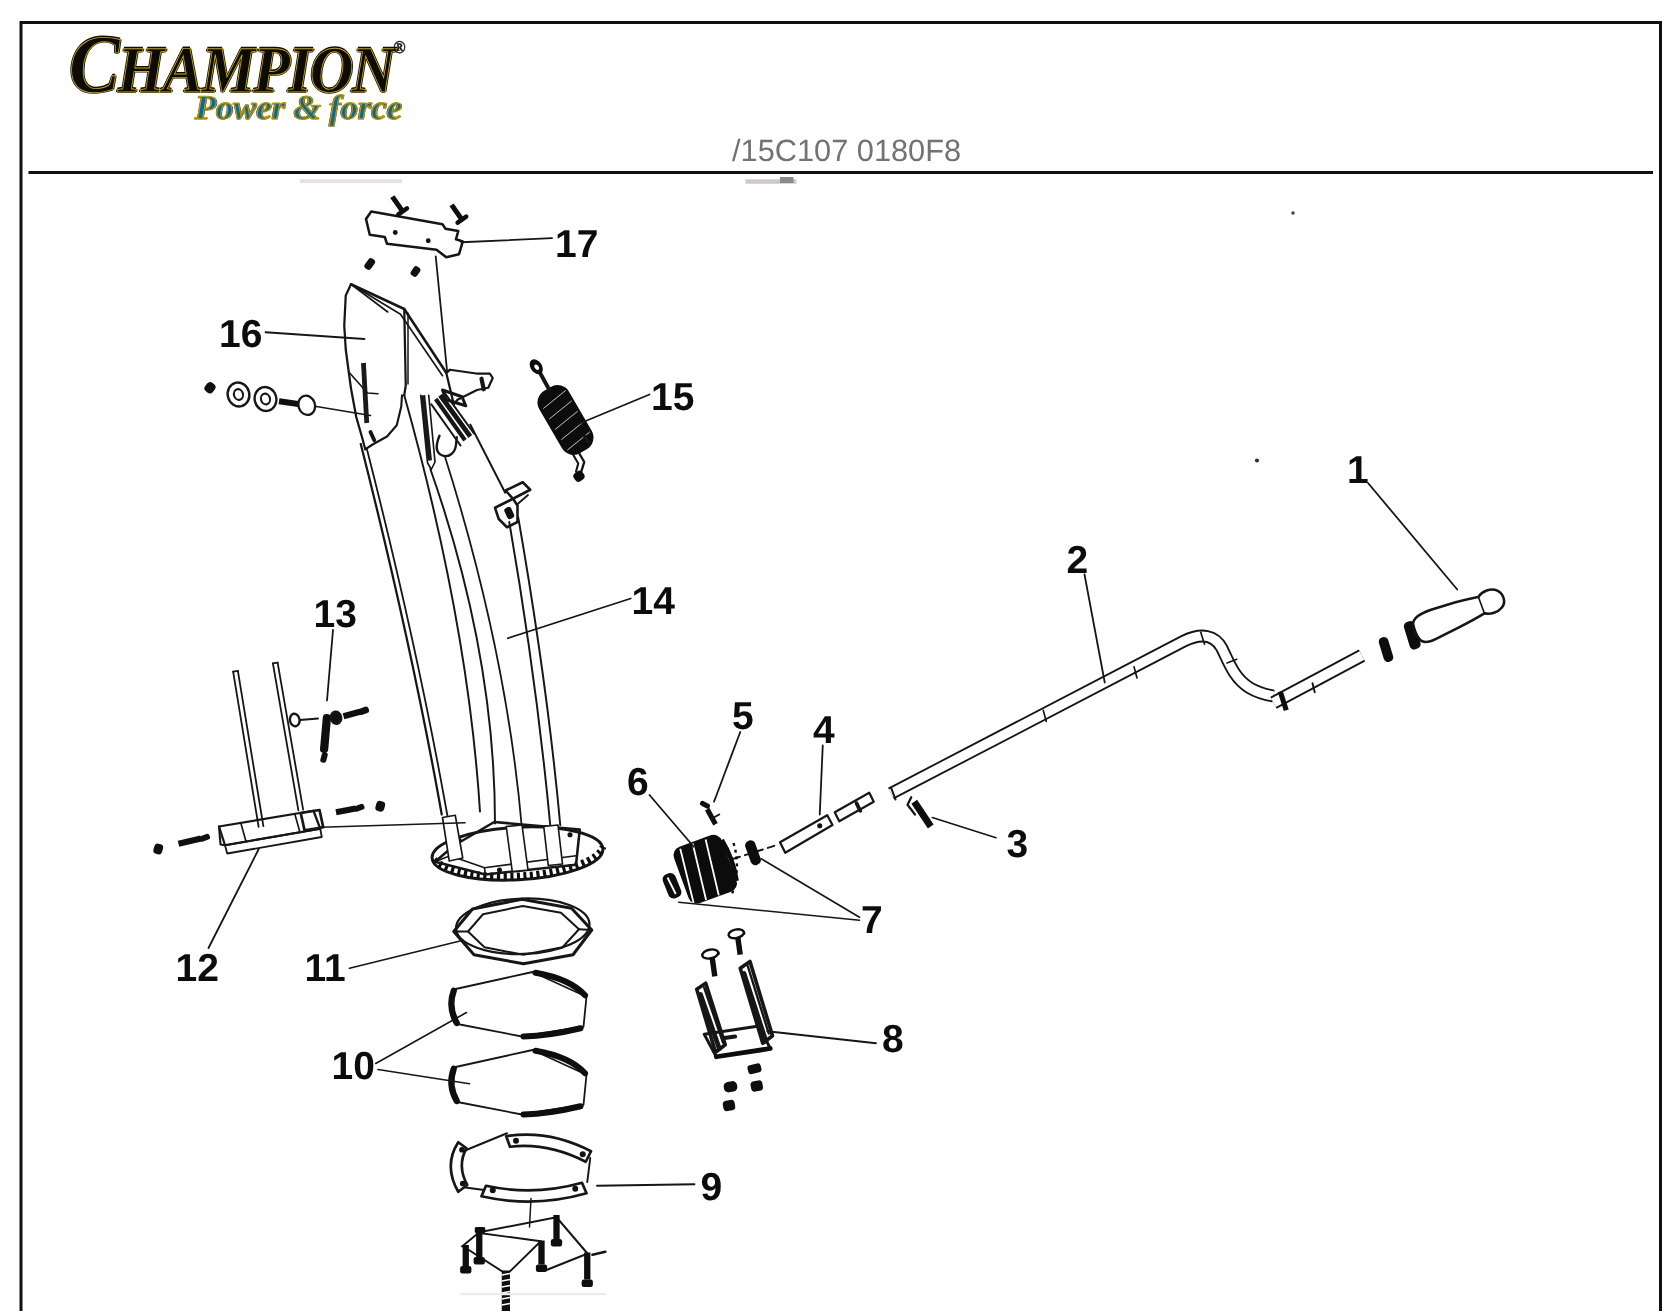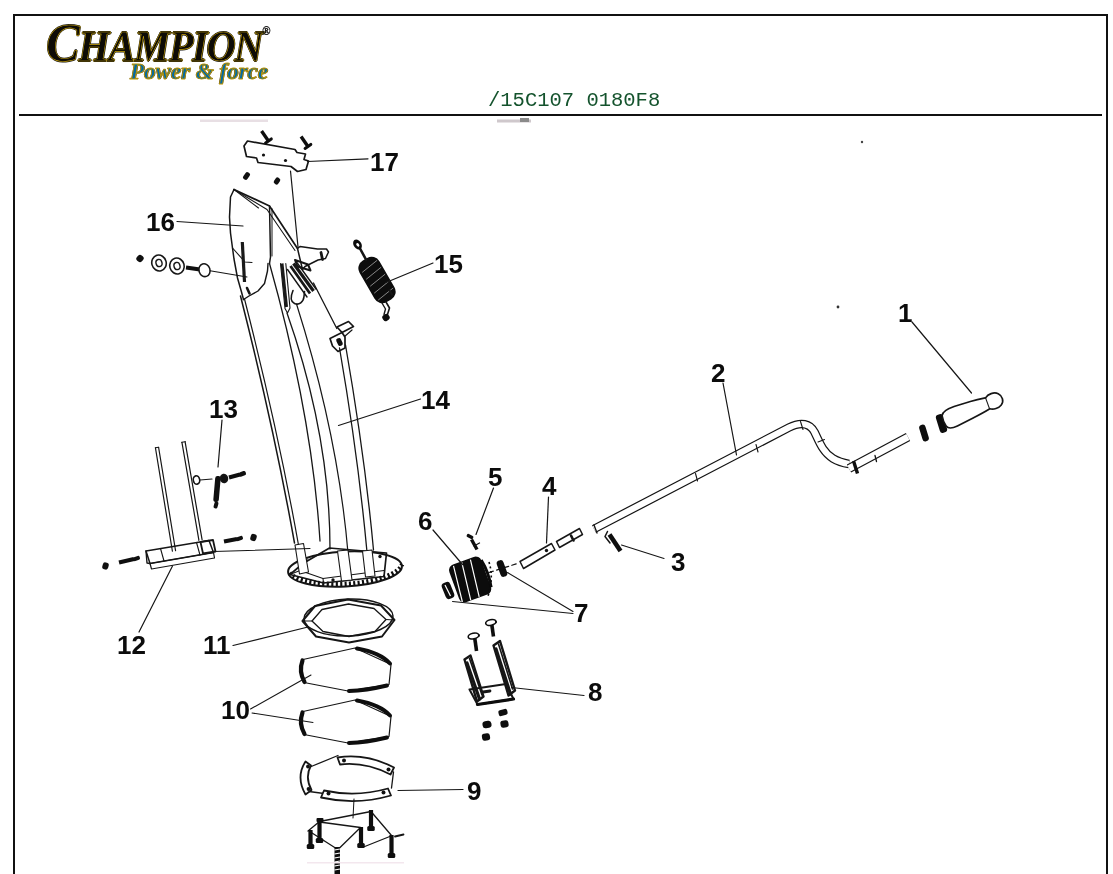--- a/index.html
+++ b/index.html
@@ -10,21 +10,21 @@
   font-weight:bold;font-style:italic;font-size:55px;line-height:55px;letter-spacing:-1.5px;
   -webkit-text-stroke:0.6px #c9a40e;white-space:nowrap;transform:scaleX(0.92);transform-origin:0 0;
   text-shadow:0.9px 0 0 #0d0b06,-0.9px 0 0 #0d0b06,0 0.7px 0 #0d0b06,0 -0.7px 0 #0d0b06;}
 #logoC .sm{font-size:44px;}
 #logoC .reg{font-size:12px;-webkit-text-stroke:0.3px #222;vertical-align:26px;letter-spacing:0;text-shadow:none;}
 #logoP{position:absolute;left:113px;top:59px;width:155px;text-align:right;color:#0369a1;
   font-family:"Liberation Serif",serif;font-weight:bold;font-style:italic;font-size:23px;
   -webkit-text-stroke:0.9px #bb9608;white-space:nowrap;
   text-shadow:0.6px 0 0 #33260a,-0.6px 0 0 #33260a;}
 #rus1{position:absolute;left:287px;top:62px;font-size:20.5px;letter-spacing:0.22px;color:#0e0e0e;white-space:nowrap;}
-#rus2{position:absolute;left:488px;top:89px;font-size:20.5px;color:#14532d;white-space:nowrap;font-family:Liberation Mono, monospace;}
+#rus2{position:absolute;left:488px;top:89px;font-size:20.5px;color:#737373;white-space:nowrap;}
 #rule{position:absolute;left:19px;top:114px;width:1083px;height:2px;background:#111;}
 svg{position:absolute;left:0;top:0;}
 svg text{font-family:"Liberation Sans",sans-serif;font-weight:bold;font-size:26px;fill:#0c0c0c;}
 </style>
 </head>
 <body>
 <div id="page">
   <div id="border"></div>
   <div id="logoC">C<span class="sm">HAMPION</span><span class="reg">®</span></div>
   <div id="logoP">Power &amp; force</div>

